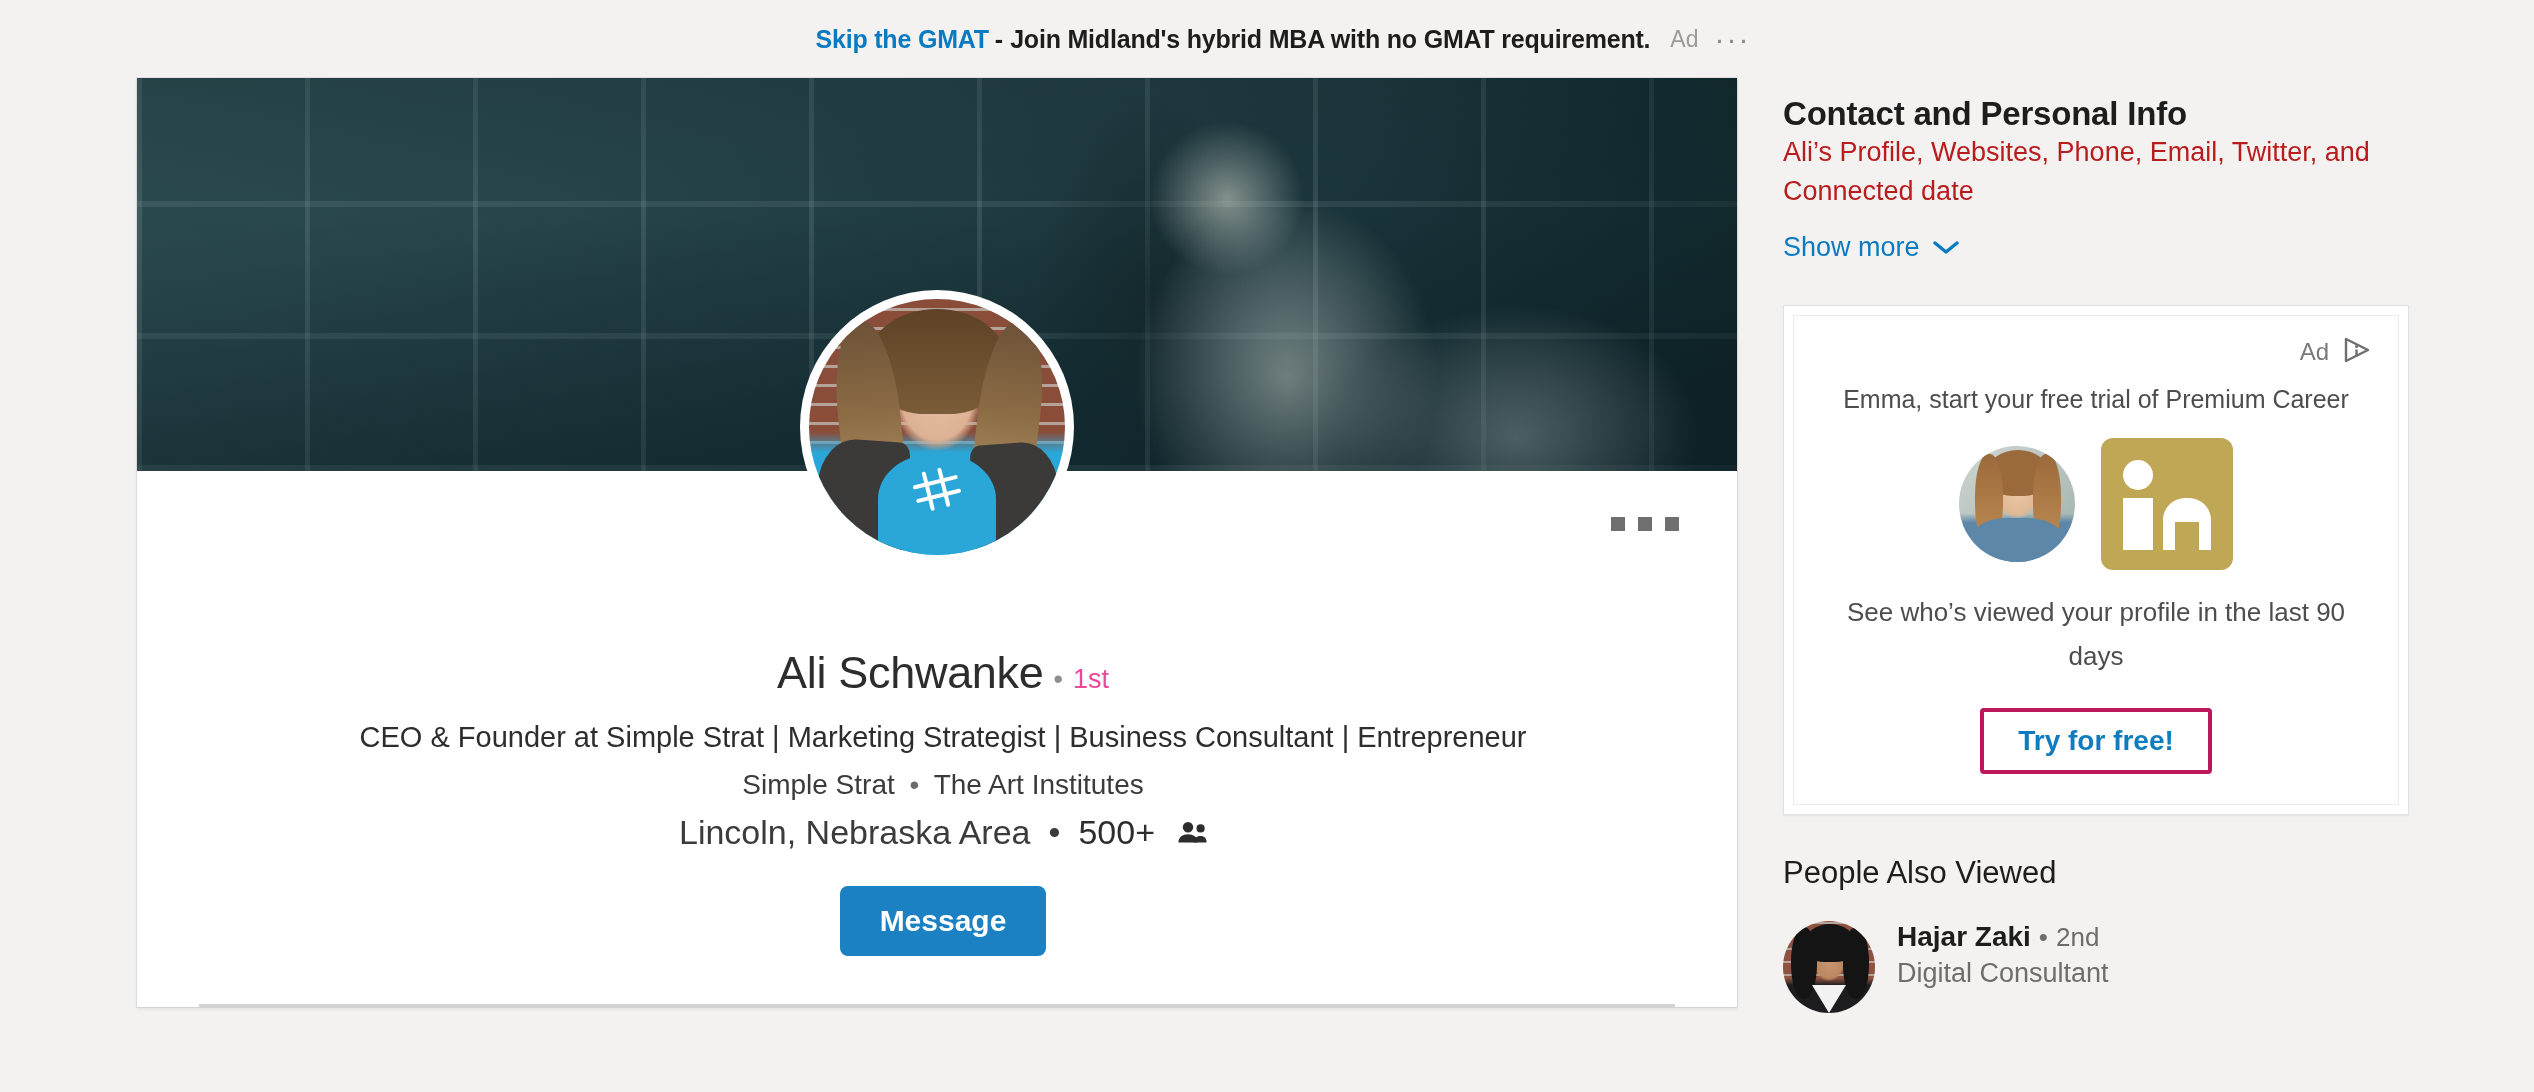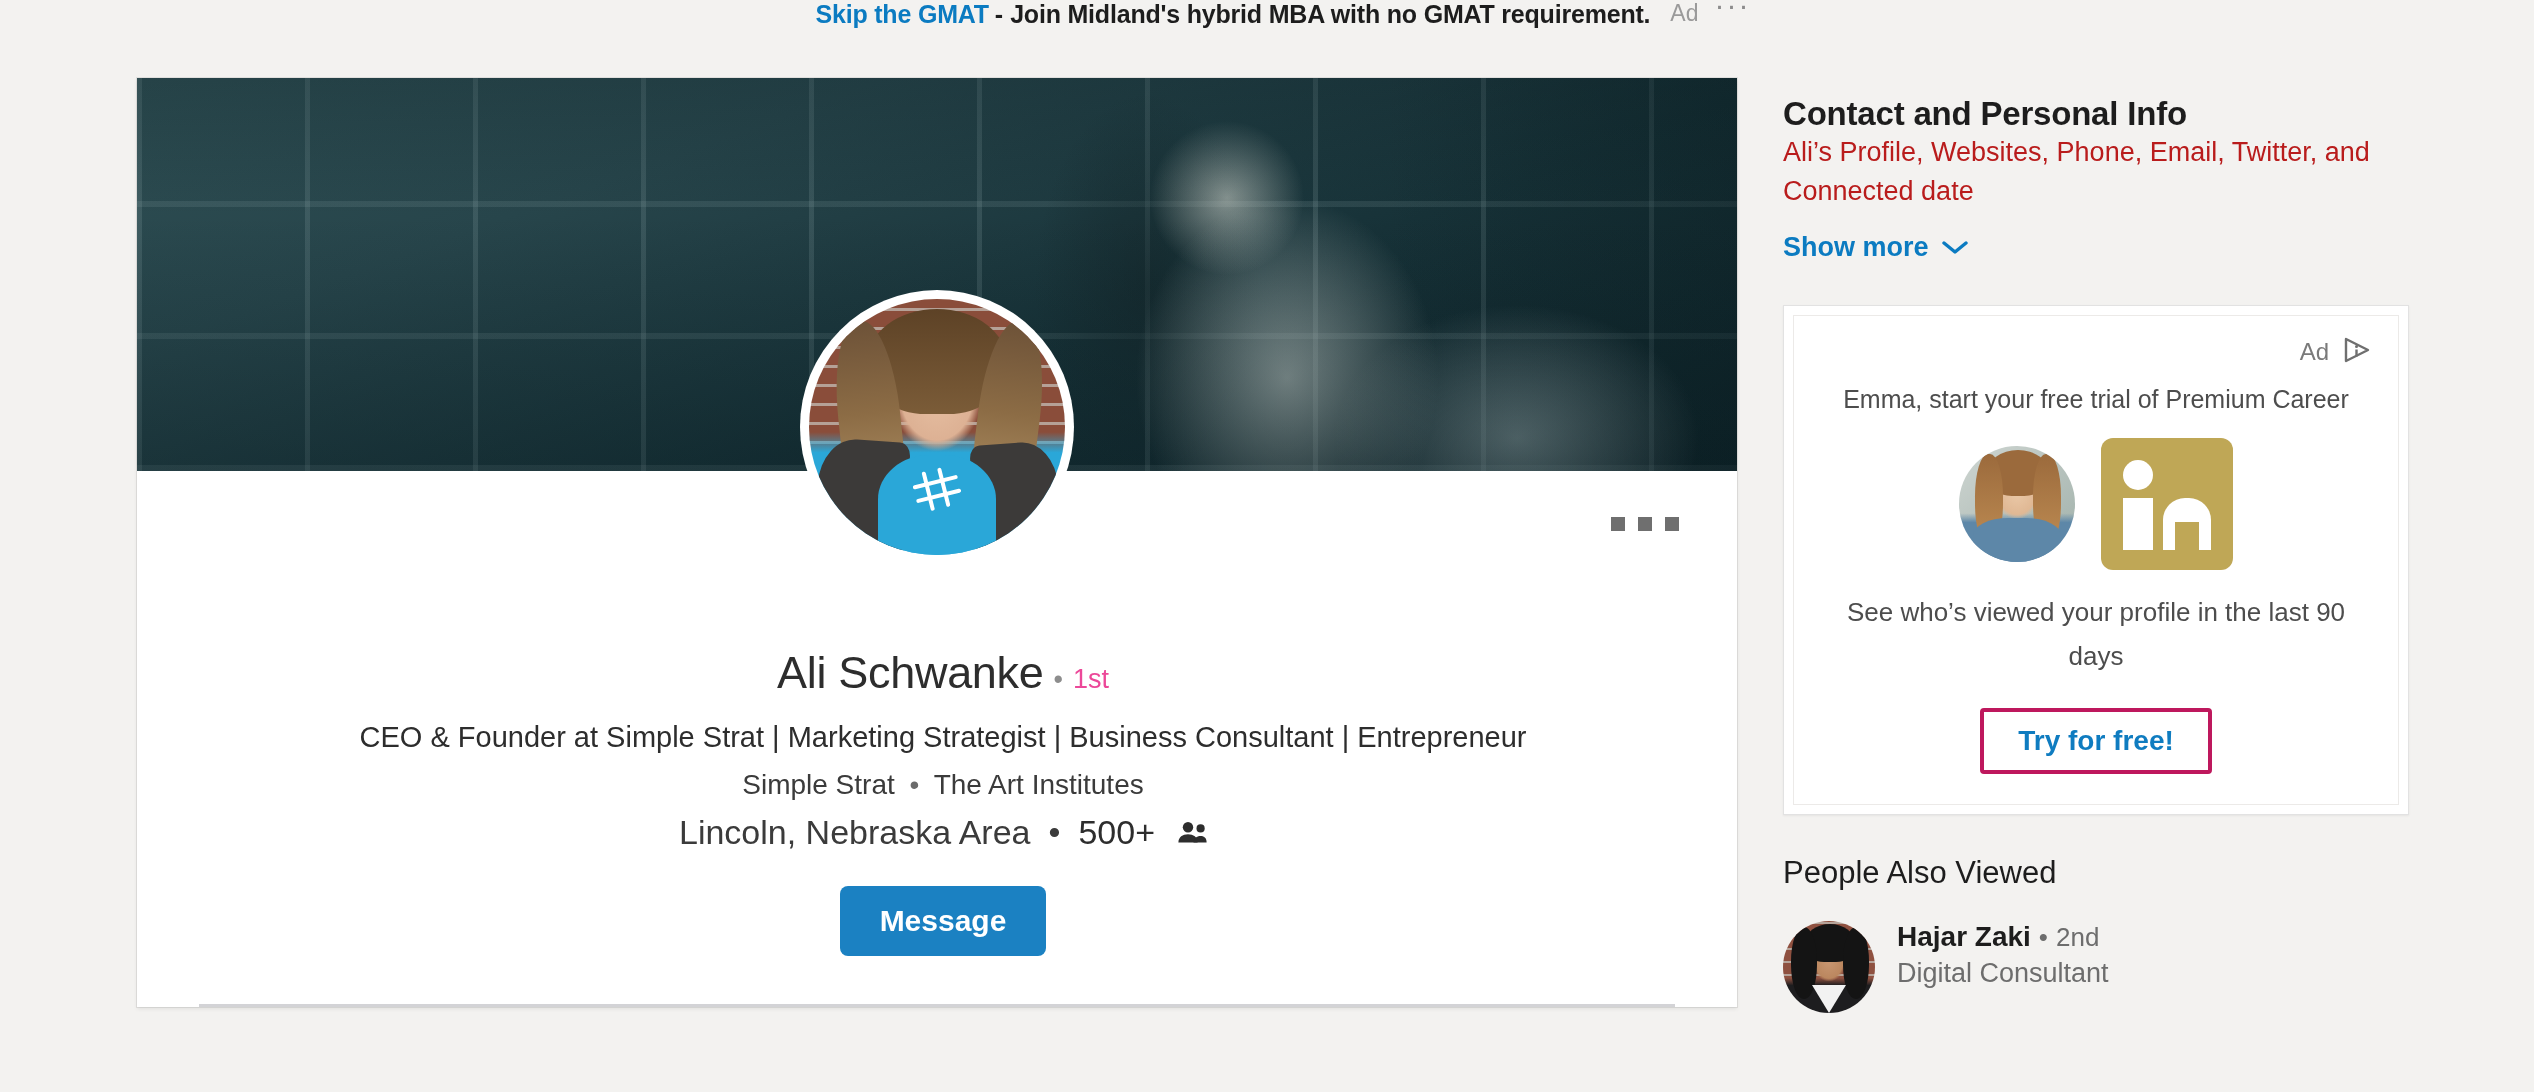--- a/index.html
+++ b/index.html
@@ -11,21 +11,21 @@
     font-family: "Liberation Sans", sans-serif;
     overflow: hidden;
   }
 
   
   .top-ad-bar {
     height: 78px;
     width: 100%;
     background: #f3f2f0;
     display: flex;
-    align-items: flex-start;
+    align-items: center;
     justify-content: center;
     gap: 14px;
     padding-left: 32px;
   }
   .top-ad-link {
     color: #0b7bc1;
     font-size: 25px;
     font-weight: 700;
     letter-spacing: -0.2px;
     cursor: pointer;
@@ -251,21 +251,21 @@
   .contact-h { font-size: 33px; font-weight: 700; color: #1d1d1d; letter-spacing: -.2px; }
   .contact-sub {
     font-size: 27px;
     line-height: 39px;
     color: #b91c1c;
     width: 600px;
   }
   .show-more {
     margin-top: 21px;
     display: flex; align-items: center; gap: 13px;
-    color: #0b7bc1; font-size: 27px; font-weight: 700;
+    color: #0b7bc1; font-size: 27px; font-weight: 400;
     cursor: pointer; width: max-content;
   }
   .chev { display: inline-block; }
 
   .ad-card {
     margin-top: 42px;
     width: 626px;
     background: #ffffff;
     border: 1px solid #e2e2e2;
     box-shadow: 0 1px 2px rgba(0,0,0,.06);

